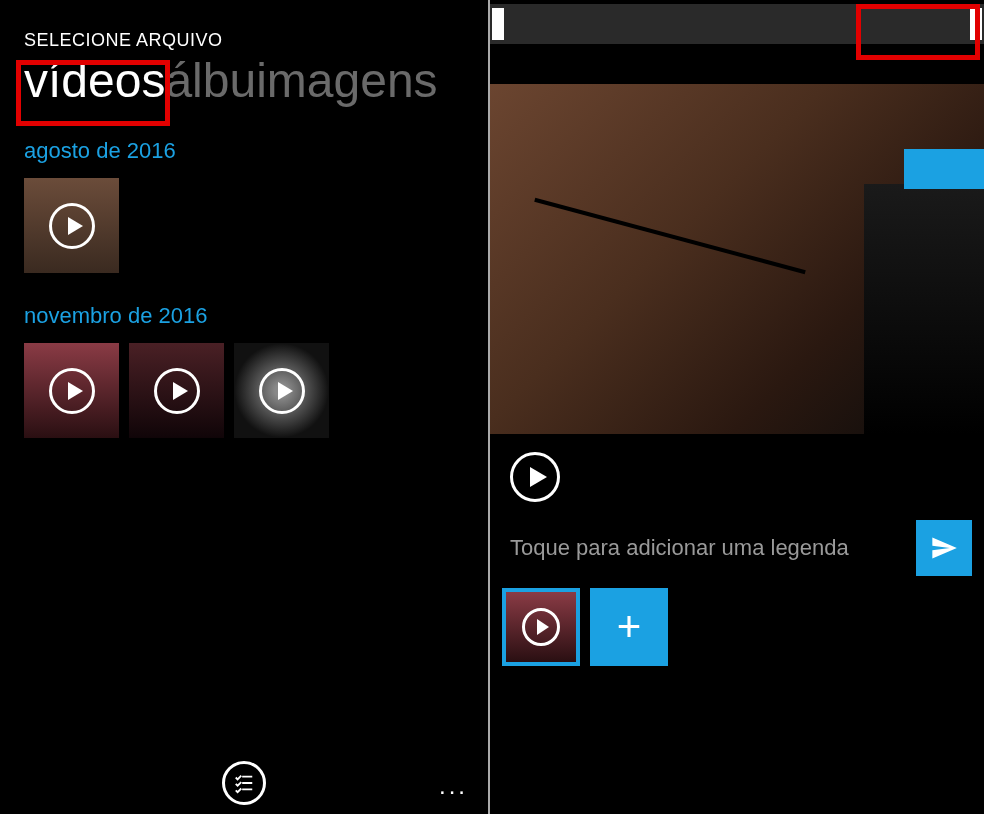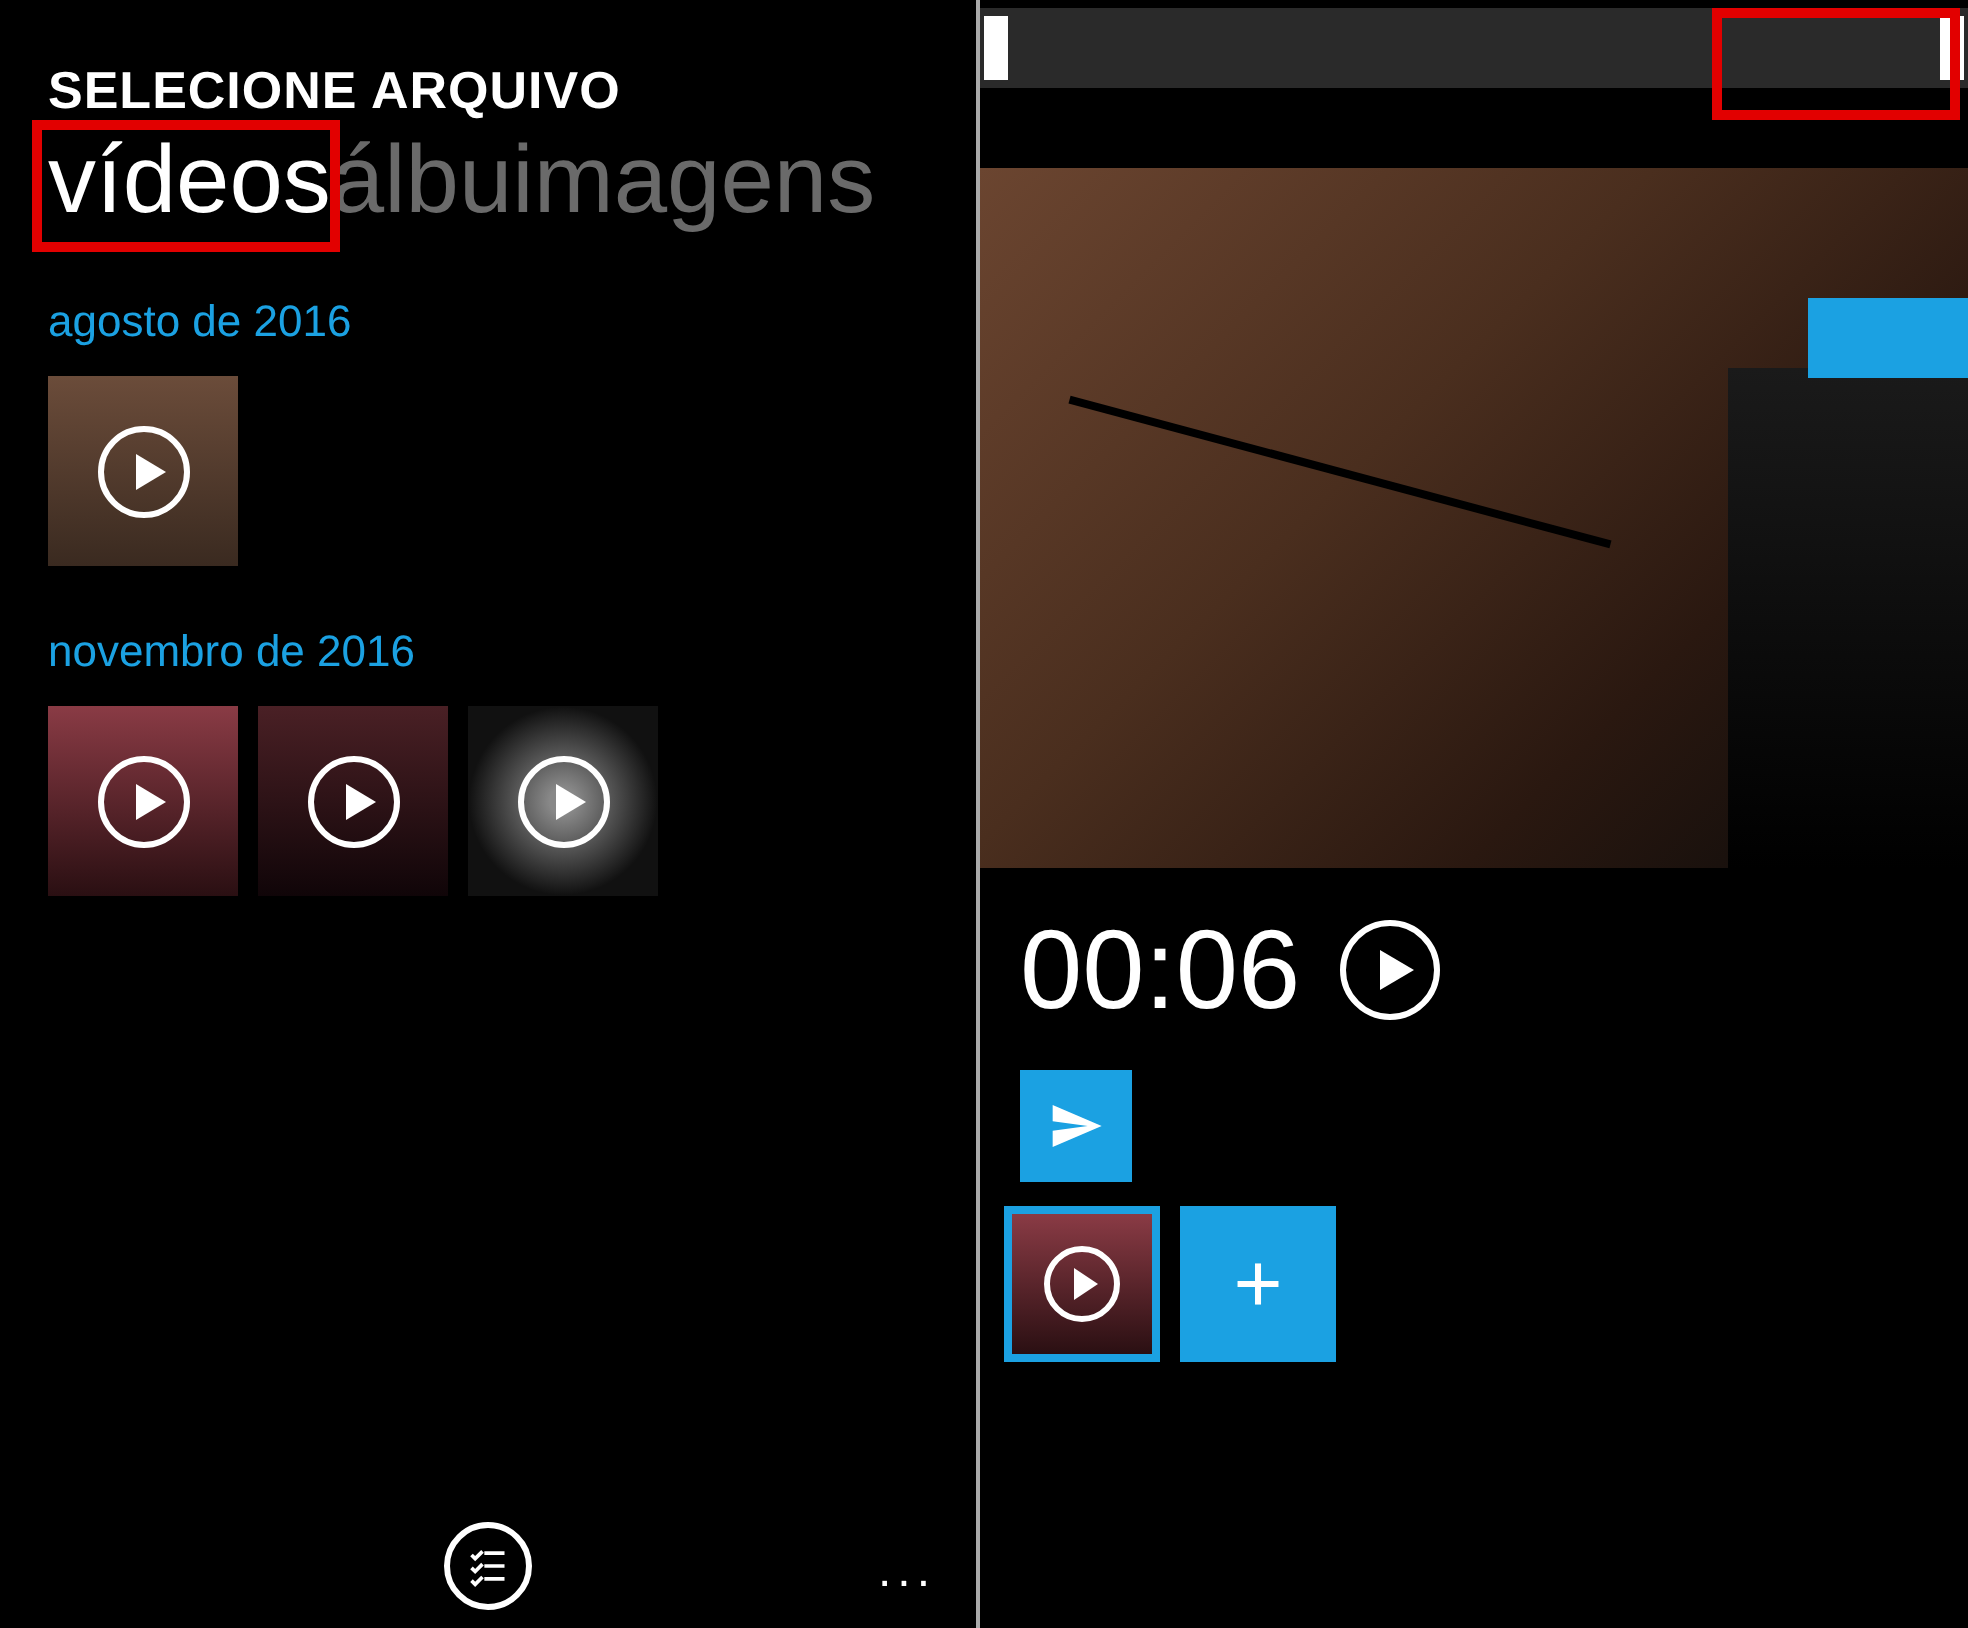--- a/index.html
+++ b/index.html
@@ -24,22 +24,22 @@
     .screen-right {
       width: 494px;
       height: 814px;
     }
     
     .left-header {
       padding: 30px 24px 0 24px;
     }
     .select-file-label {
       color: #fff;
-      font-size: 26px;
-      font-weight: 700;
+      font-size: 18px;
+      font-weight: 400;
       letter-spacing: 0.5px;
     }
     .tabs-row {
       display: flex;
       align-items: baseline;
       margin-top: 2px;
       overflow: hidden;
       white-space: nowrap;
     }
     .tab {
@@ -379,25 +379,25 @@
   <div class="trim-bar">
     <div class="trim-handle left"></div>
     <div class="trim-handle right"></div>
   </div>
 
   <div class="preview-area">
     <div class="preview-cable"></div>
   </div>
 
   <div class="time-row">
-    <div class="time-text">00:06</div>
     <div class="big-play"></div>
   </div>
 
   <div class="caption-row">
+    <div class="caption-text">Toque para adicionar uma legenda</div>
     <div class="send-btn">
       <svg width="28" height="28" viewBox="0 0 24 24" fill="#fff">
         <path d="M2 21l21-9L2 3v7l15 2-15 2z"></path>
       </svg>
     </div>
   </div>
 
   <div class="bottom-thumbs">
     <div class="bottom-thumb selected">
       <div class="play-small"></div>

